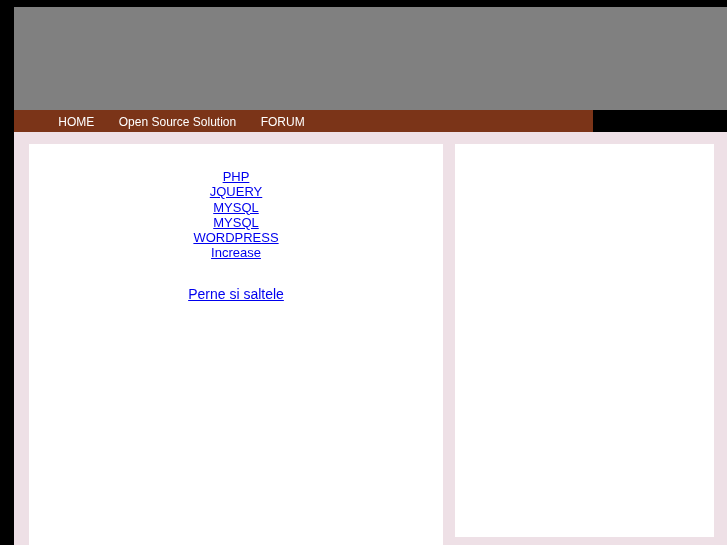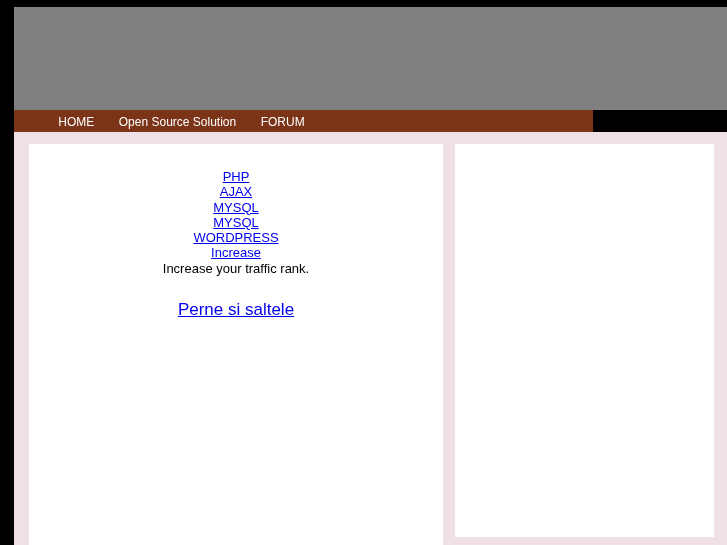--- a/index.html
+++ b/index.html
@@ -106,21 +106,21 @@
     color: #0000ee;
     text-decoration: underline;
   }
   #tagline {
     display: block;
   }
   #extra-links {
     margin: 0;
     padding: 26px 8px 0 8px;
     text-align: center;
-    font-size: 17px;
+    font-size: 14px;
     line-height: 15.3px;
   }
   #extra-links a {
     color: #0000ee;
     text-decoration: underline;
   }
 
   
   #side-col {
     position: absolute;
@@ -152,26 +152,25 @@
     </ul>
   </div>
 
   <div id="body-wrap">
 
     <div id="main-col">
 
 
       <p id="links">
         <a href="#">PHP</a><br>
-        <a href="#">AJAX</a><br>
+        <a href="#">JQUERY</a><br>
         <a href="#">MYSQL</a><br>
         <a href="#">MYSQL</a><br>
         <a href="#">WORDPRESS</a><br>
         <a href="#">Increase</a><br>
-        <span id="tagline">Increase your traffic rank.</span>
       </p>
 
       <p id="extra-links">
         <a href="#">Perne si saltele</a>
       </p>
 
     </div>
 
     <div id="side-col"></div>
 

